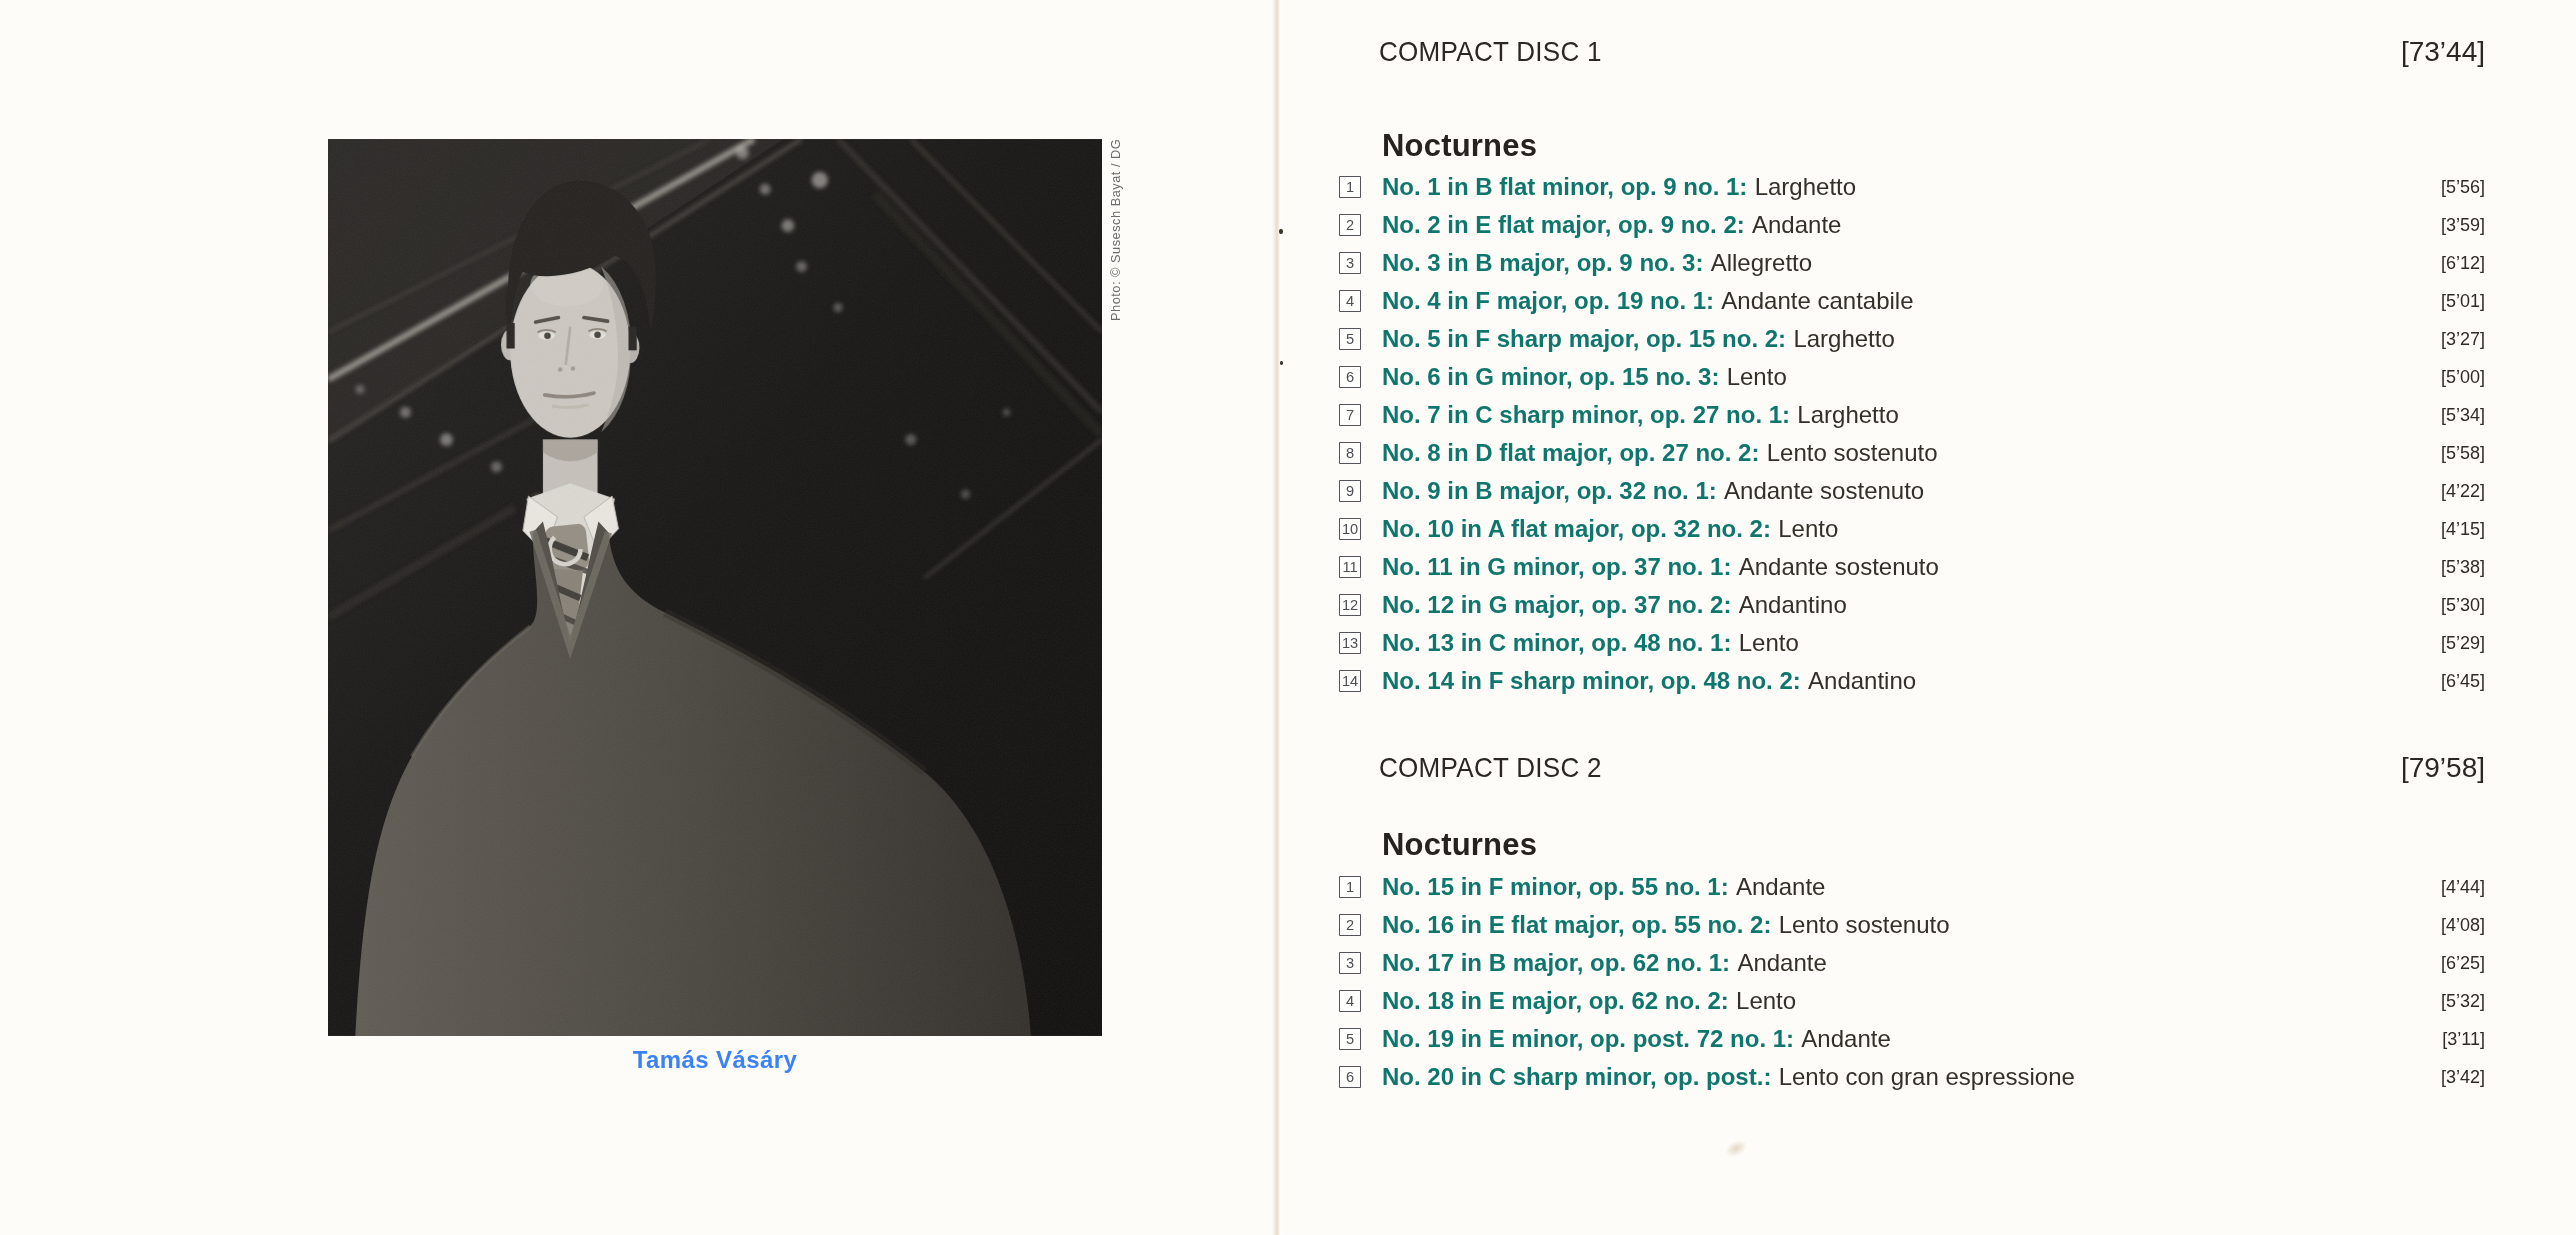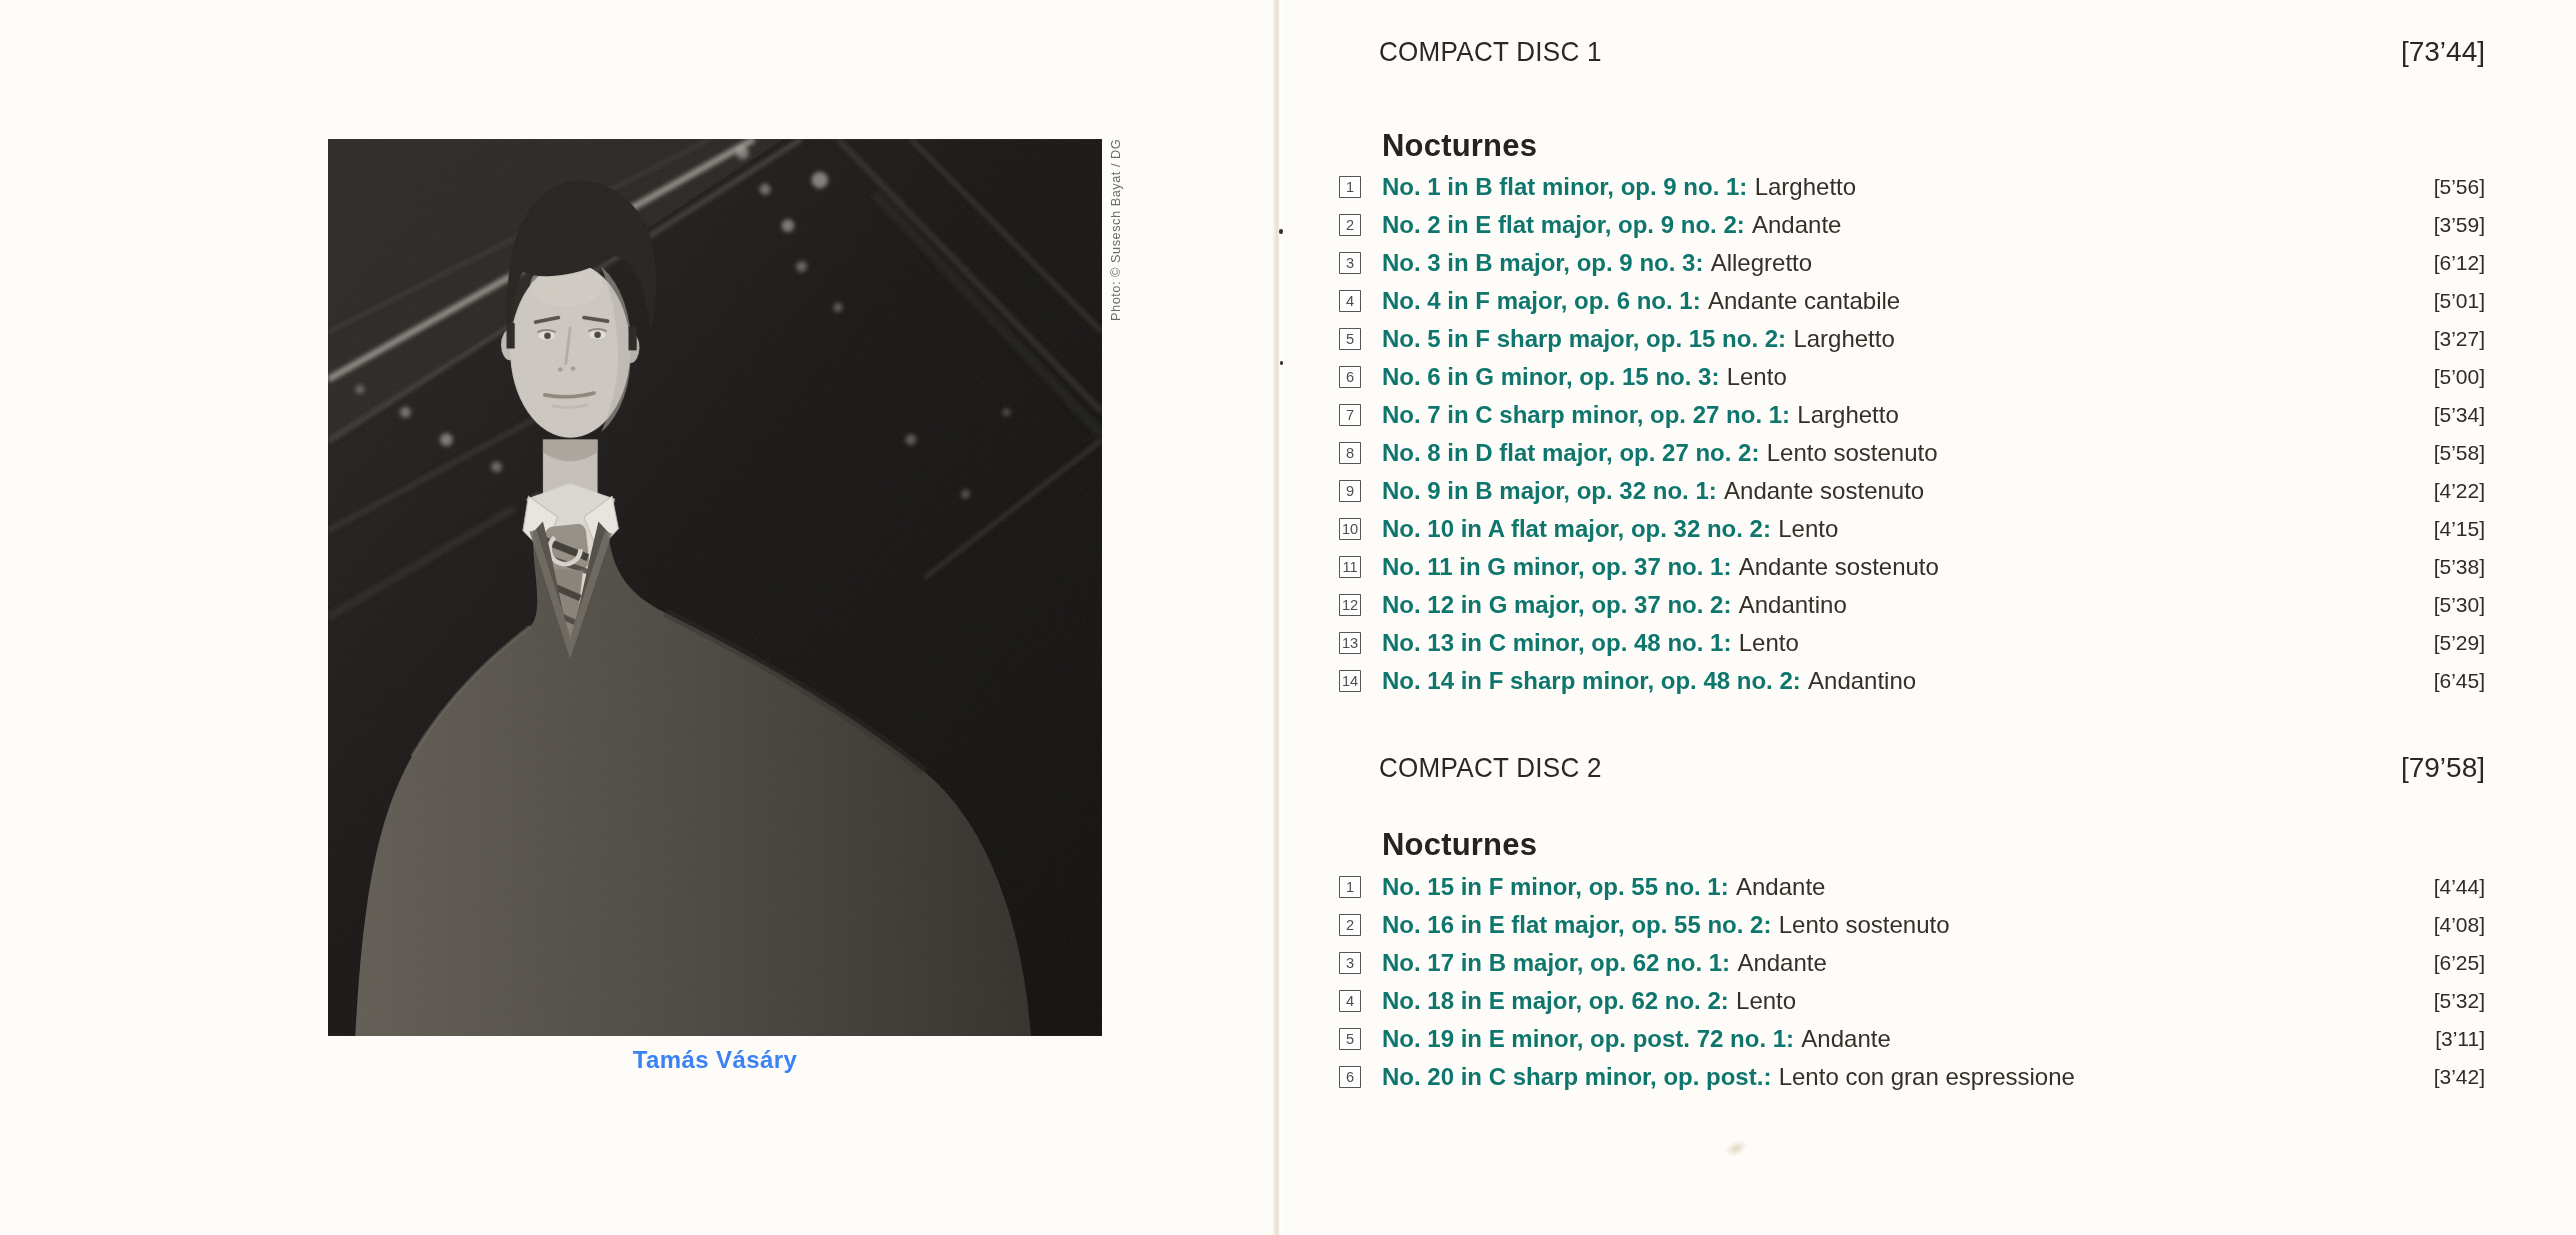--- a/index.html
+++ b/index.html
@@ -103,21 +103,21 @@
   }
   .tracktitle{
     margin-left:21px;
     font-size:24px;
     white-space:nowrap;
   }
   .tt-main{font-weight:bold;color:#0f766e;}
   .tt-tempo{font-weight:normal;margin-left:7.3px;color:#332f29;}
   .trackdur{
     margin-left:auto;
-    font-size:21px;color:#2f2b26;
+    font-size:18px;color:#2f2b26;
     white-space:nowrap;
   }
 </style>
 </head>
 <body>
 
 <div class="canvas">
 
   <div class="photo-wrap">
     <svg viewBox="0 0 850 985" width="774" height="897">
@@ -266,21 +266,21 @@
           <span>3</span>
         </span>
         <span class="tracktitle"><span class="tt-main">No. 3 in B major, op. 9 no. 3:</span><span class="tt-tempo">Allegretto</span></span>
         <span class="trackdur">[6’12]</span>
       </div>
 
       <div class="track-row">
         <span class="tracknum">
           <span>4</span>
         </span>
-        <span class="tracktitle"><span class="tt-main">No. 4 in F major, op. 6 no. 1:</span><span class="tt-tempo">Andante cantabile</span></span>
+        <span class="tracktitle"><span class="tt-main">No. 4 in F major, op. 19 no. 1:</span><span class="tt-tempo">Andante cantabile</span></span>
         <span class="trackdur">[5’01]</span>
       </div>
 
       <div class="track-row">
         <span class="tracknum">
           <span>5</span>
         </span>
         <span class="tracktitle"><span class="tt-main">No. 5 in F sharp major, op. 15 no. 2:</span><span class="tt-tempo">Larghetto</span></span>
         <span class="trackdur">[3’27]</span>
       </div>

